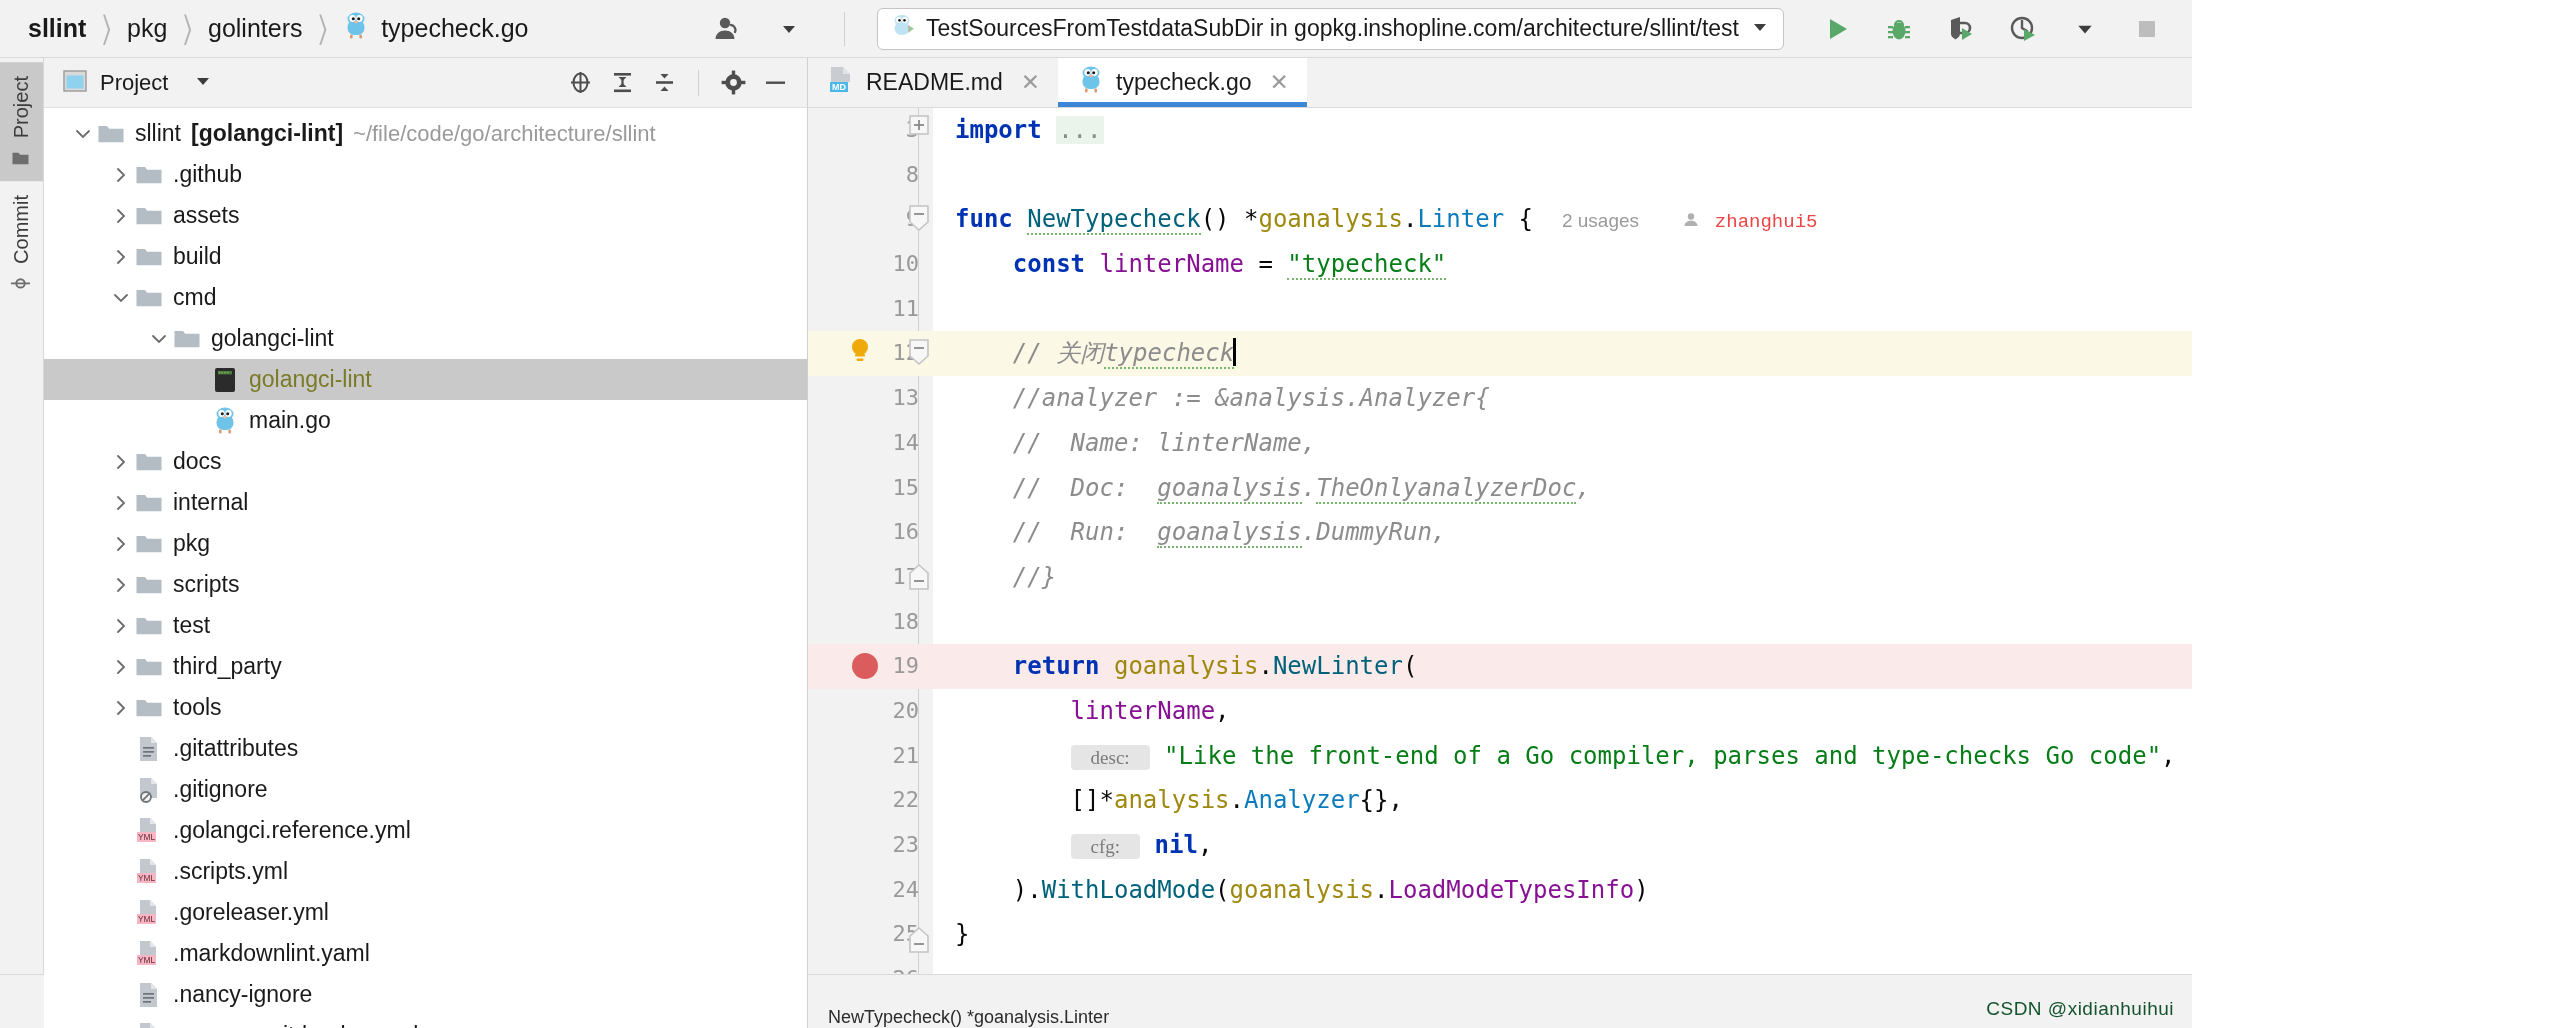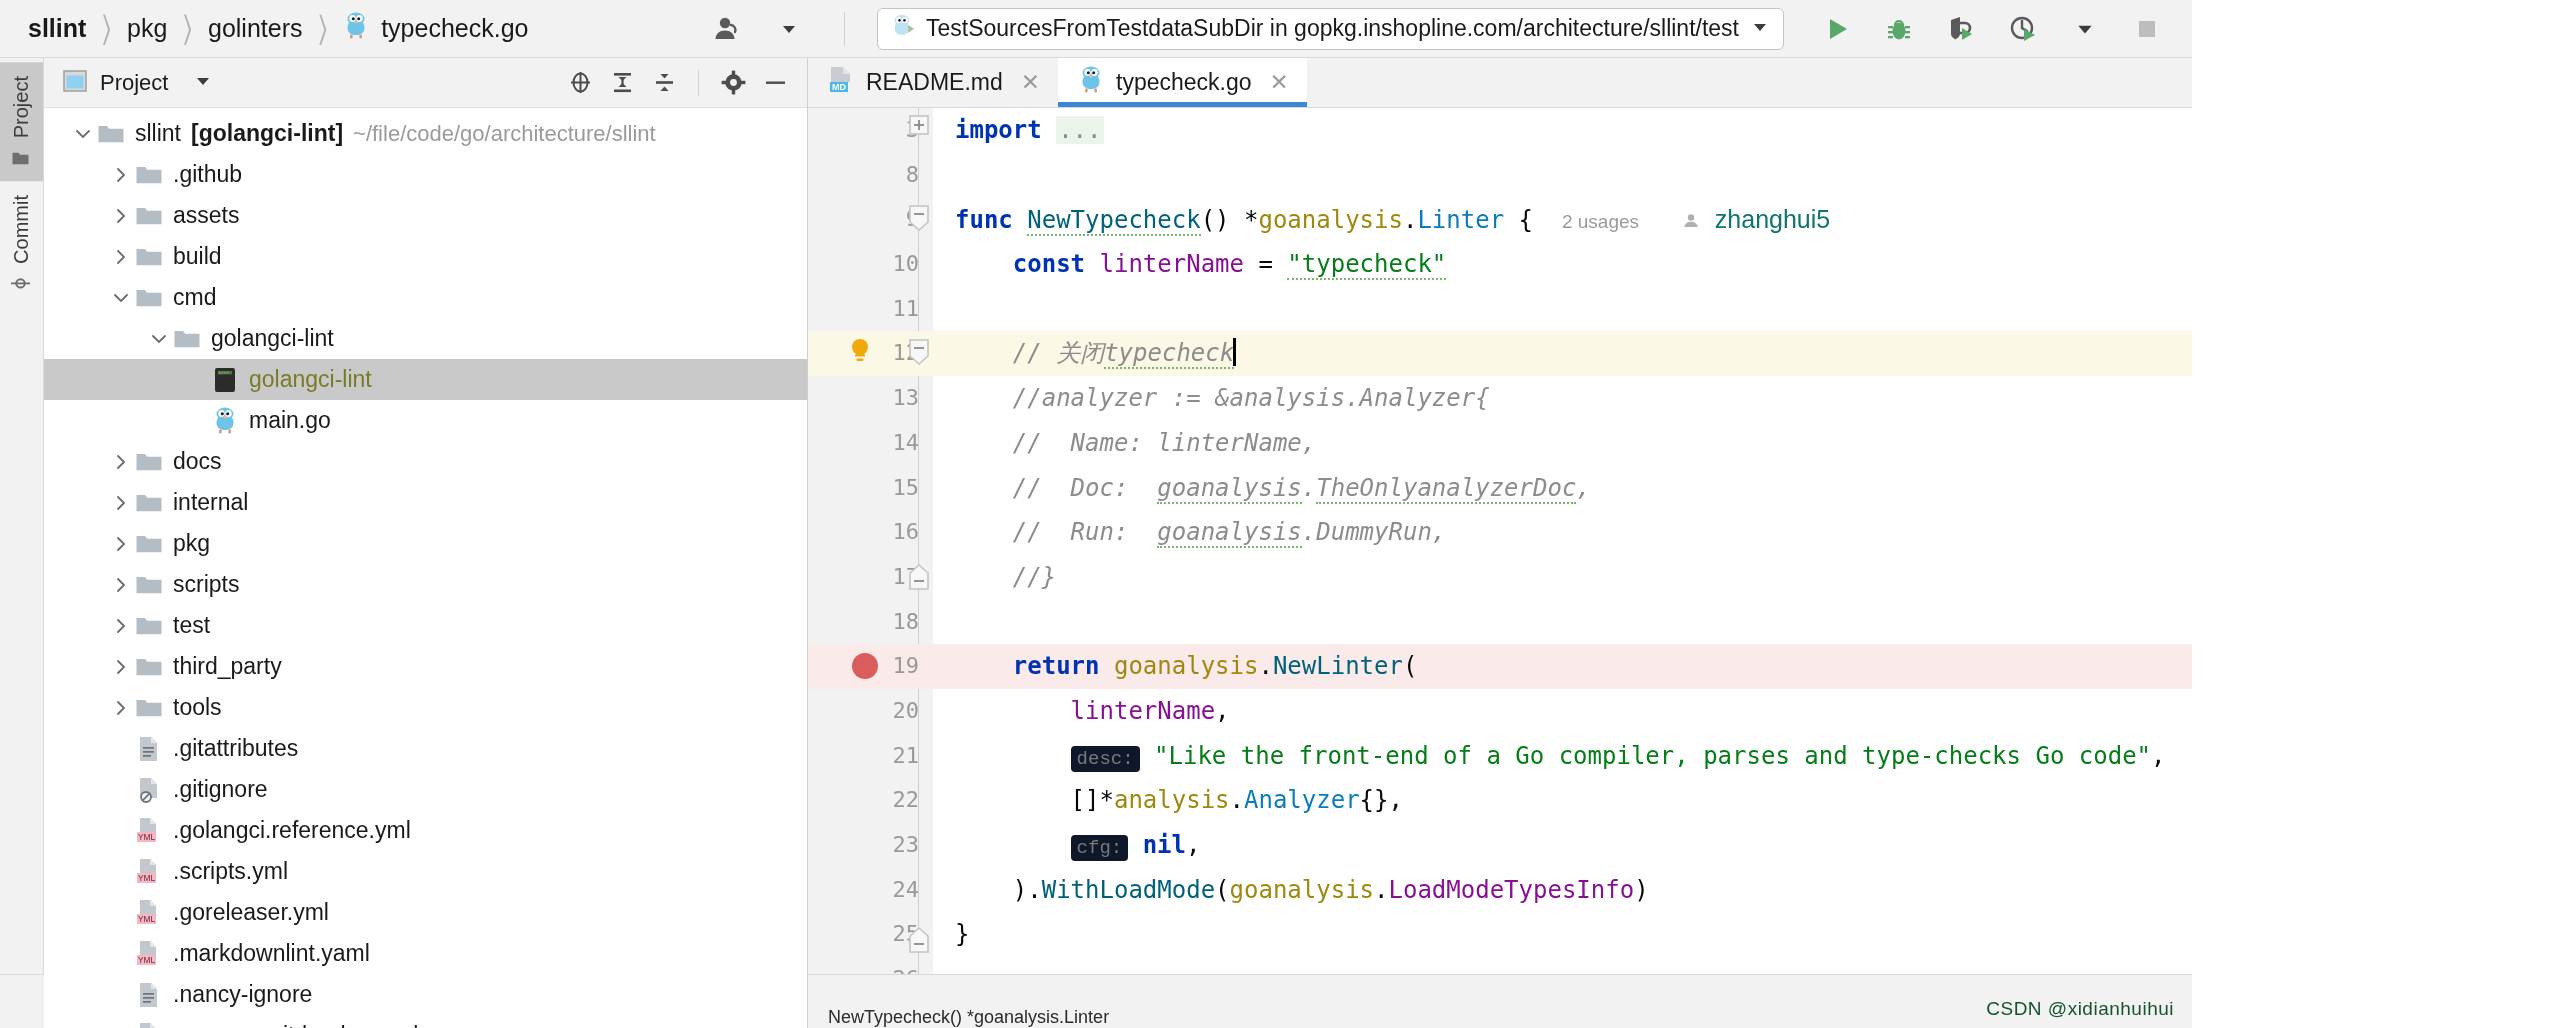--- a/index.html
+++ b/index.html
@@ -135,24 +135,24 @@
   .fn      { color: #00627a; }
   .pkg     { color: #9e880d; }
   .typ     { color: #0a7bbd; }
   .str     { color: #067d17; }
   .cnst    { color: #871094; }
   .cmt     { color: #8c8c8c; font-style: italic; }
   .pun     { color: #080808; }
   .nil     { color: #0033b3; font-weight: bold; }
   .purp    { color: #871094; }
   .usages  { color: #9a9a9a; font-size: 19px; font-family: "Liberation Sans", sans-serif; font-style: normal; }
-  .author  { color: #0f766e; font-size: 25px; font-family: Liberation Sans, sans-serif; }
+  .author  { color: #ef4444; font-size: 19px; font-family: Liberation Mono, monospace; }
   .hint {
-    background: #0f172a; color: #7a7a7a; border-radius: 4px;
-    font-size: 19px; padding: 2px 6px; font-family: Liberation Mono, monospace;
+    background: #e5e5e5; color: #7a7a7a; border-radius: 4px;
+    font-size: 19px; padding: 2px 20px; font-family: Liberation Serif, serif;
   }
   .squig { border-bottom: 2px dotted #76b76b; }
   .caret-bar {
     display: inline-block; width: 3px; height: 28px; background: #000;
     vertical-align: -5px; margin-left: -1px;
   }
   .imp-bg { background: #eaf4ea; padding: 0 2px; }
 
   
   .bulb { position: absolute; left: 38px; }

